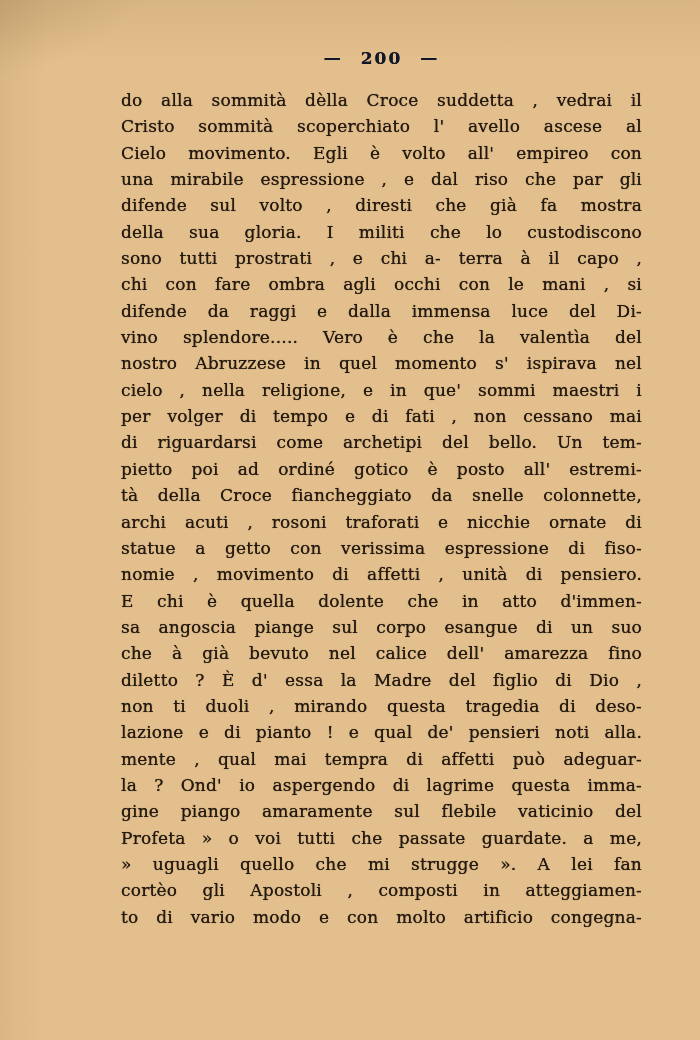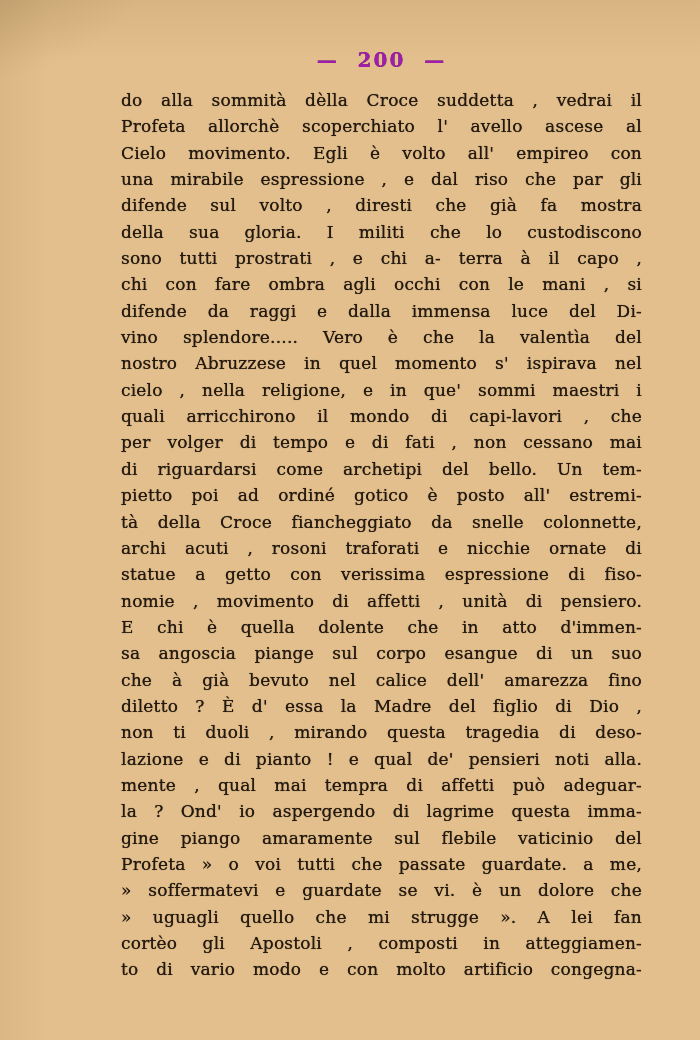--- a/index.html
+++ b/index.html
@@ -26,25 +26,25 @@
       radial-gradient(ellipse 300px 190px at -60px -50px, rgba(122, 88, 44, 0.30), rgba(122, 88, 44, 0.0) 72%),
       linear-gradient(180deg, rgba(122, 88, 44, 0.10) 0px, rgba(122, 88, 44, 0.0) 60px),
       linear-gradient(90deg, rgba(122, 88, 44, 0.08) 0px, rgba(122, 88, 44, 0.0) 48px);
   }
   .page-number {
     position: absolute;
     top: 48px;
     left: 121px;
     width: 521px;
     text-align: center;
-    font-size: 20px;
+    font-size: 17px;
     font-weight: 700;
     letter-spacing: 2px;
     word-spacing: 10px;
-    color: #a21caf;
+    color: #0f172a;
     text-shadow: 0 0 0.6px rgba(36, 25, 16, 0.85);
   }
   .text-block {
     position: absolute;
     top: 87px;
     left: 121px;
     width: 521px;
   }
   .line {
     font-size: 17px;
@@ -59,47 +59,45 @@
   }
 </style>
 </head>
 <body>
 
 <div class="page">
   <div class="page-number">— 200 —</div>
 
   <div class="text-block">
       <div class="line">do alla sommità dèlla Croce suddetta , vedrai il</div>
-      <div class="line">Profeta allorchè scoperchiato l' avello ascese al</div>
+      <div class="line">Cristo sommità scoperchiato l' avello ascese al</div>
       <div class="line">Cielo movimento. Egli è volto all' empireo con</div>
       <div class="line">una mirabile espressione , e dal riso che par gli</div>
       <div class="line">difende sul volto , diresti che già fa mostra</div>
       <div class="line">della sua gloria. I militi che lo custodiscono</div>
       <div class="line">sono tutti prostrati , e chi a- terra à il capo ,</div>
       <div class="line">chi con fare ombra agli occhi con le mani , si</div>
       <div class="line">difende da raggi e dalla immensa luce del Di-</div>
       <div class="line">vino splendore..... Vero è che la valentìa del</div>
       <div class="line">nostro Abruzzese in quel momento s' ispirava nel</div>
       <div class="line">cielo , nella religione, e in que' sommi maestri i</div>
-      <div class="line">quali arricchirono il mondo di capi-lavori , che</div>
       <div class="line">per volger di tempo e di fati , non cessano mai</div>
       <div class="line">di riguardarsi come archetipi del bello. Un tem-</div>
       <div class="line">pietto poi ad ordiné gotico è posto all' estremi-</div>
       <div class="line">tà della Croce fiancheggiato da snelle colonnette,</div>
       <div class="line">archi acuti , rosoni traforati e nicchie ornate di</div>
       <div class="line">statue a getto con verissima espressione di fiso-</div>
       <div class="line">nomie , movimento di affetti , unità di pensiero.</div>
       <div class="line">E chi è quella dolente che in atto d'immen-</div>
       <div class="line">sa angoscia piange sul corpo esangue di un suo</div>
       <div class="line">che à già bevuto nel calice dell' amarezza fino</div>
       <div class="line">diletto ? È d' essa la Madre del figlio di Dio ,</div>
       <div class="line">non ti duoli , mirando questa tragedia di deso-</div>
       <div class="line">lazione e di pianto ! e qual de' pensieri noti alla.</div>
       <div class="line">mente , qual mai tempra di affetti può adeguar-</div>
       <div class="line">la ? Ond' io aspergendo di lagrime questa imma-</div>
       <div class="line">gine piango amaramente sul flebile vaticinio del</div>
       <div class="line">Profeta » o voi tutti che passate guardate. a me,</div>
-      <div class="line">» soffermatevi e guardate se vi. è un dolore che</div>
       <div class="line">» uguagli quello che mi strugge ». A lei fan</div>
       <div class="line">cortèo gli Apostoli , composti in atteggiamen-</div>
       <div class="line">to di vario modo e con molto artificio congegna-</div>
     </div>
 </div>
 
 </body></html>

